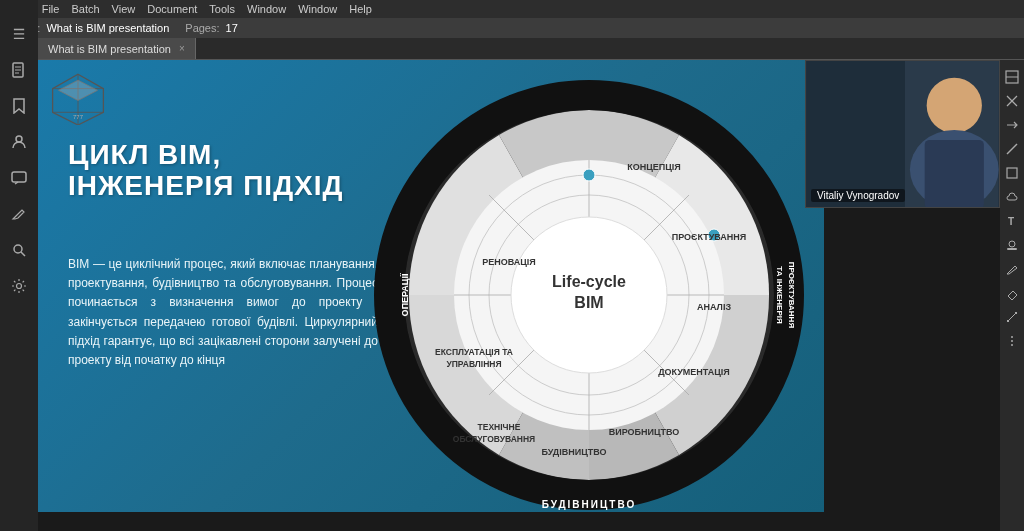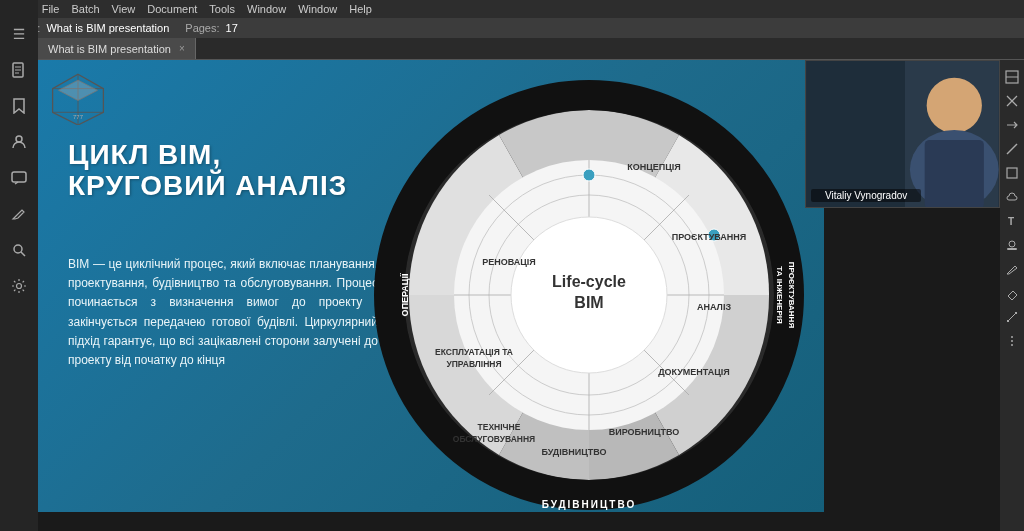--- a/index.html
+++ b/index.html
@@ -207,21 +207,21 @@
         <line x1="5" y1="50" x2="65" y2="50" stroke="#555" stroke-width="1"></line>
 
         <polygon points="35,12 58,24 35,36 12,24" fill="rgba(200,200,200,0.3)" stroke="#777" stroke-width="1"></polygon>
 
         <text x="35" y="58" text-anchor="middle" font-size="7" fill="#aaa">777</text>
       </svg>
     </div>
 
     <div class="slide-title">
       <div>ЦИКЛ ВІМ,</div>
-      <div>КРУГОВИЙ АНАЛІЗ</div>
+      <div>ІНЖЕНЕРІЯ ПІДХІД</div>
     </div>
 
     <div class="slide-body">BIM — це циклічний процес, який включає планування, проектування, будівництво та обслуговування. Процес починається з визначення вимог до проекту і закінчується передачею готової будівлі. Циркулярний підхід гарантує, що всі зацікавлені сторони залучені до проекту від початку до кінця</div>
 
     <div class="diagram-area">
       <svg class="diagram-svg" viewBox="0 0 430 430" xmlns="http://www.w3.org/2000/svg">
 
         <circle cx="215" cy="215" r="200" fill="#1a1a1a"></circle>
         <circle cx="215" cy="215" r="185" fill="#2a2a2a"></circle>
 
@@ -302,21 +302,21 @@
       <rect width="195" height="148" fill="#2a3a4a"></rect>
 
       <circle cx="150" cy="45" r="28" fill="#d4a574"></circle>
 
       <ellipse cx="150" cy="110" rx="45" ry="40" fill="#3a5070"></ellipse>
 
       <rect x="120" y="80" width="60" height="70" rx="5" fill="#2a3a55"></rect>
 
       <rect x="0" y="0" width="100" height="148" fill="#1e2d3a"></rect>
     </svg>
-    <span style="position:absolute;bottom:5px;left:5px;color:#fff;font-size:10px;background:rgba(0,0,0,0.5);padding:1px 14px;border-radius:2px;">Vitaliy Vynogradov</span>
+    <span style="position:absolute;bottom:5px;left:5px;color:#fff;font-size:10px;background:rgba(0,0,0,0.5);padding:1px 6px;border-radius:2px;">Vitaliy Vynogradov</span>
   </div>
 </div>
 
 <div id="right-tools">
   <div class="right-icon">
     <svg width="14" height="14" viewBox="0 0 14 14" fill="none">
         <rect x="1" y="1" width="12" height="12" stroke="#aaa" stroke-width="1.2"></rect>
         <line x1="1" y1="7" x2="13" y2="7" stroke="#aaa" stroke-width="1"></line>
       </svg>
   </div>

